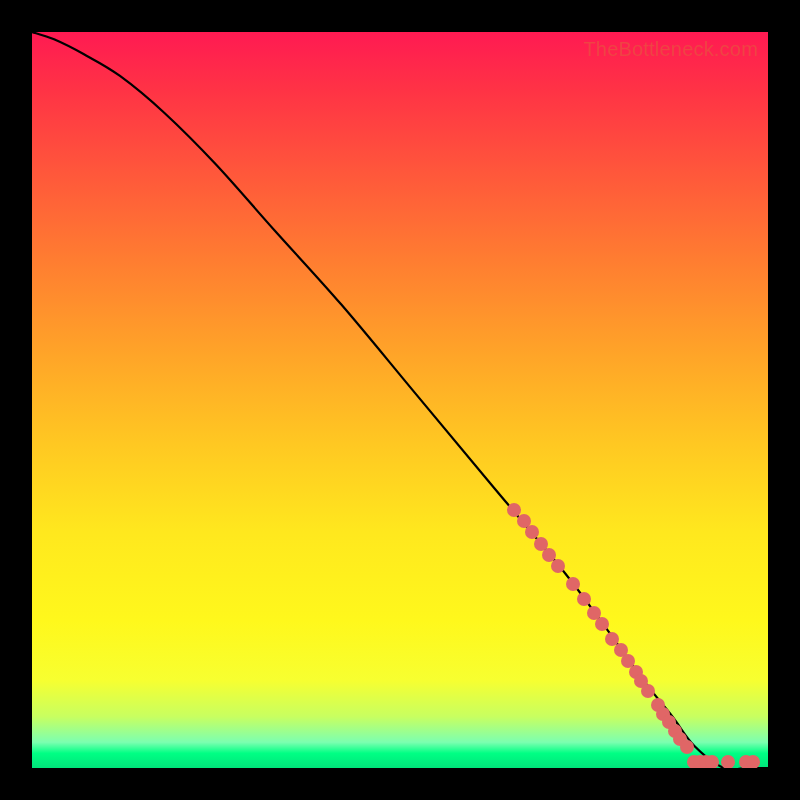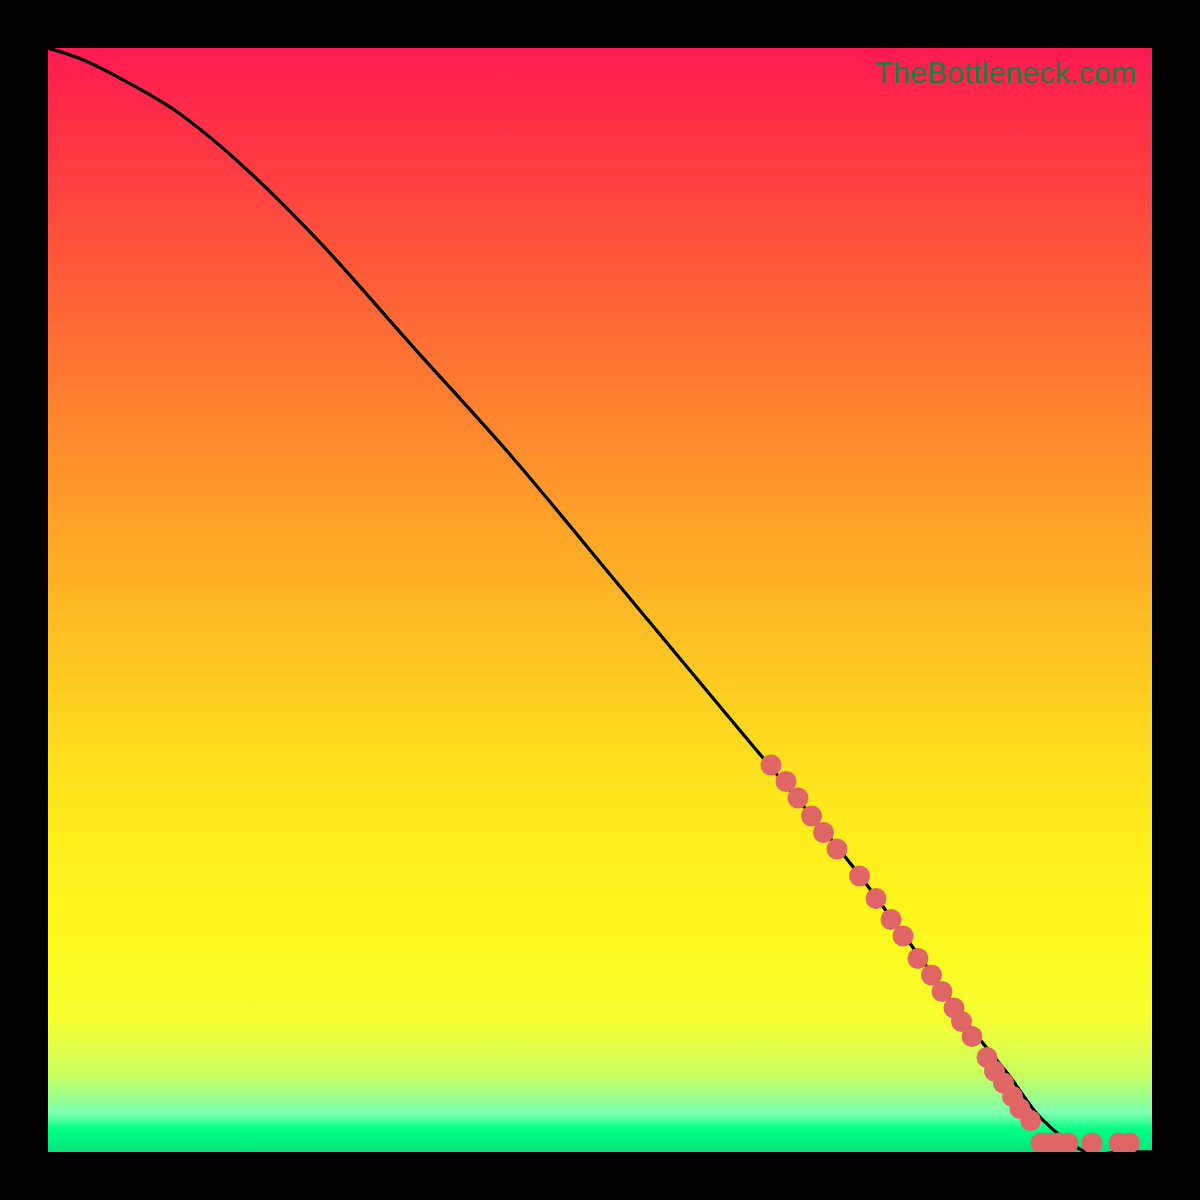--- a/index.html
+++ b/index.html
@@ -37,21 +37,21 @@
       #00ff84 98%,
       #00e47a 100%
     );
   }
   .watermark {
     position: absolute;
     top: 6px;
     right: 10px;
     font-family: Arial, Helvetica, sans-serif;
     font-size: 20px;
-    color: #15803d;
+    color: #ef4444;
     letter-spacing: 0.2px;
     user-select: none;
   }
   svg.curve {
     position: absolute;
     inset: 0;
   }
   .dot {
     position: absolute;
     width: 14px;

